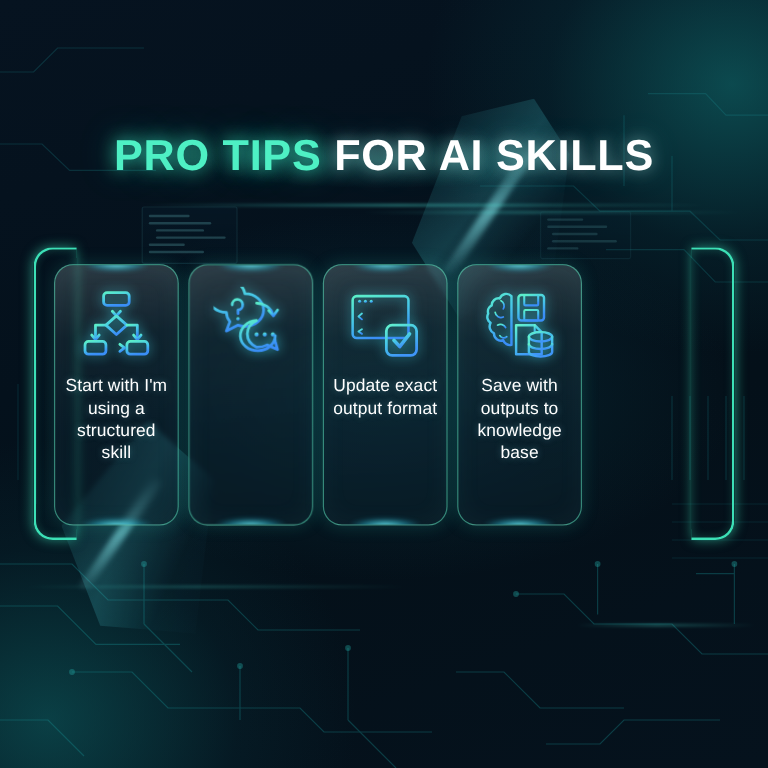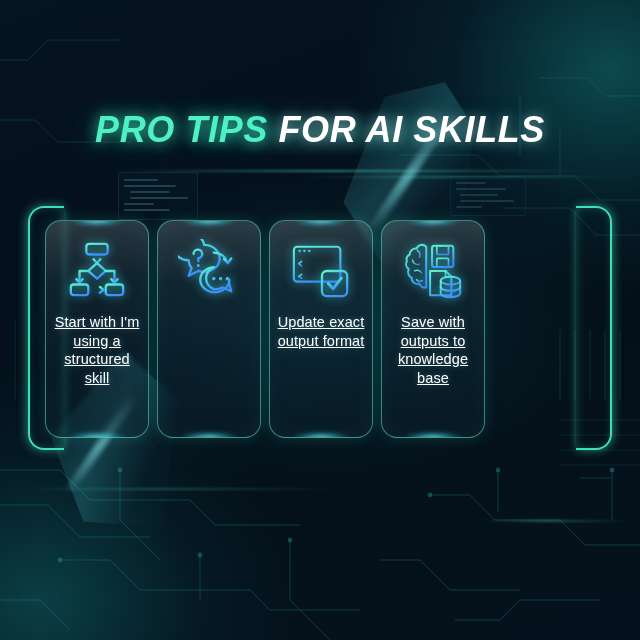--- a/index.html
+++ b/index.html
@@ -53,21 +53,20 @@
     position:absolute; left:90px; top:104px; width:460px; height:58px;
     background:radial-gradient(ellipse 230px 34px at 50% 50%, rgba(60,220,200,0.22), rgba(0,0,0,0) 70%);
     pointer-events:none;
   }
 
   
   #title {
     position:absolute; left:0; right:0; top:108px; text-align:center;
     font-size:36px; font-weight:bold; letter-spacing:0.6px; line-height:44px;
     white-space:nowrap;
-    font-style:italic;
   }
   #title .hl { color:#4ef0c4; text-shadow:0 0 14px rgba(60,230,190,0.85), 0 0 30px rgba(40,200,170,0.45); }
   #title .wh { color:#ffffff; text-shadow:0 0 12px rgba(200,255,250,0.45), 0 0 26px rgba(90,220,220,0.30); }
 
   
   .bracket { position:absolute; top:206px; width:36px; height:244px; pointer-events:none; }
   #bracket-left  { left:28px; border:2px solid #3ce0b6; border-right:none;
                    border-top-left-radius:16px; border-bottom-left-radius:16px;
                    box-shadow:-1px 0 10px rgba(60,225,185,0.55), inset -1px 0 8px rgba(60,225,185,0.25); }
   #bracket-right { right:28px; border:2px solid #3ce0b6; border-left:none;
@@ -97,21 +96,20 @@
     background:radial-gradient(ellipse at center, rgba(120,250,255,0.95), rgba(40,200,230,0.45) 45%, rgba(0,0,0,0) 75%);
     filter:blur(2px);
   }
   .card-icon { margin-top:18px; width:62px; height:62px; display:block;
                filter:drop-shadow(0 0 5px rgba(70,220,235,0.75)); }
   .card-text {
     margin-top:12px; padding:0 6px; width:100%;
     color:#ffffff; font-size:14.5px; line-height:18.5px; text-align:center;
     font-weight:500; letter-spacing:0.1px;
     text-shadow:0 0 6px rgba(150,230,240,0.35);
-    text-decoration:underline;
   }
 </style>
 </head>
 <body>
 
 <div id="stage">
 
   <svg class="bg-svg" viewBox="0 0 640 640">
     <defs>
       <linearGradient id="icg1" x1="0" y1="0" x2="0.4" y2="1">

